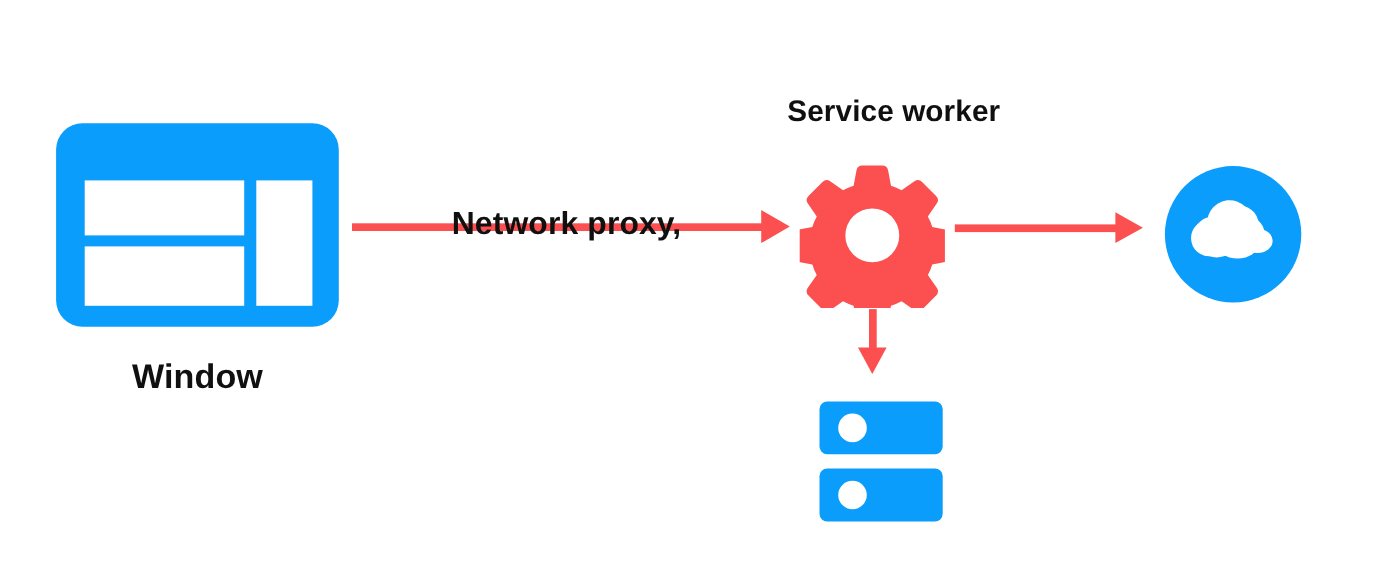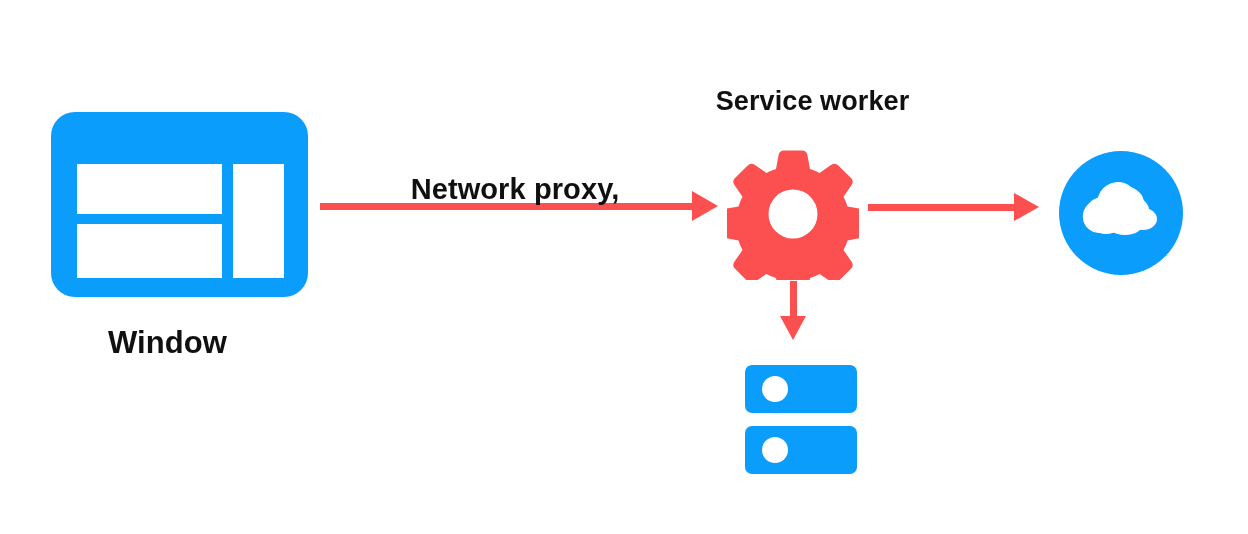--- a/index.html
+++ b/index.html
@@ -42,41 +42,41 @@
   
   .diagram-label {
     position: absolute;
     font-weight: bold;
     color: #101010;
     letter-spacing: 0.1px;
     white-space: pre;
     line-height: 1.18;
   }
   #window-label {
-    left: 39px;
+    left: 51px;
     top: 325px;
     width: 257px;
     text-align: center;
     font-size: 31px;
   }
   #service-worker-label {
     left: 660px;
     top: 86px;
     width: 305px;
     text-align: center;
     font-size: 27px;
   }
   #proxy-label {
     left: 370px;
     top: 104px;
     width: 290px;
     text-align: center;
     font-size: 29px;
   }
-  #proxy-label .line { display: block; }
+  #proxy-label .line { display: block; margin-top: 15px; }
 
   
   .arrow-shaft {
     position: absolute;
     background: #FB504F;
   }
   .arrow-head {
     position: absolute;
     width: 0;
     height: 0;

